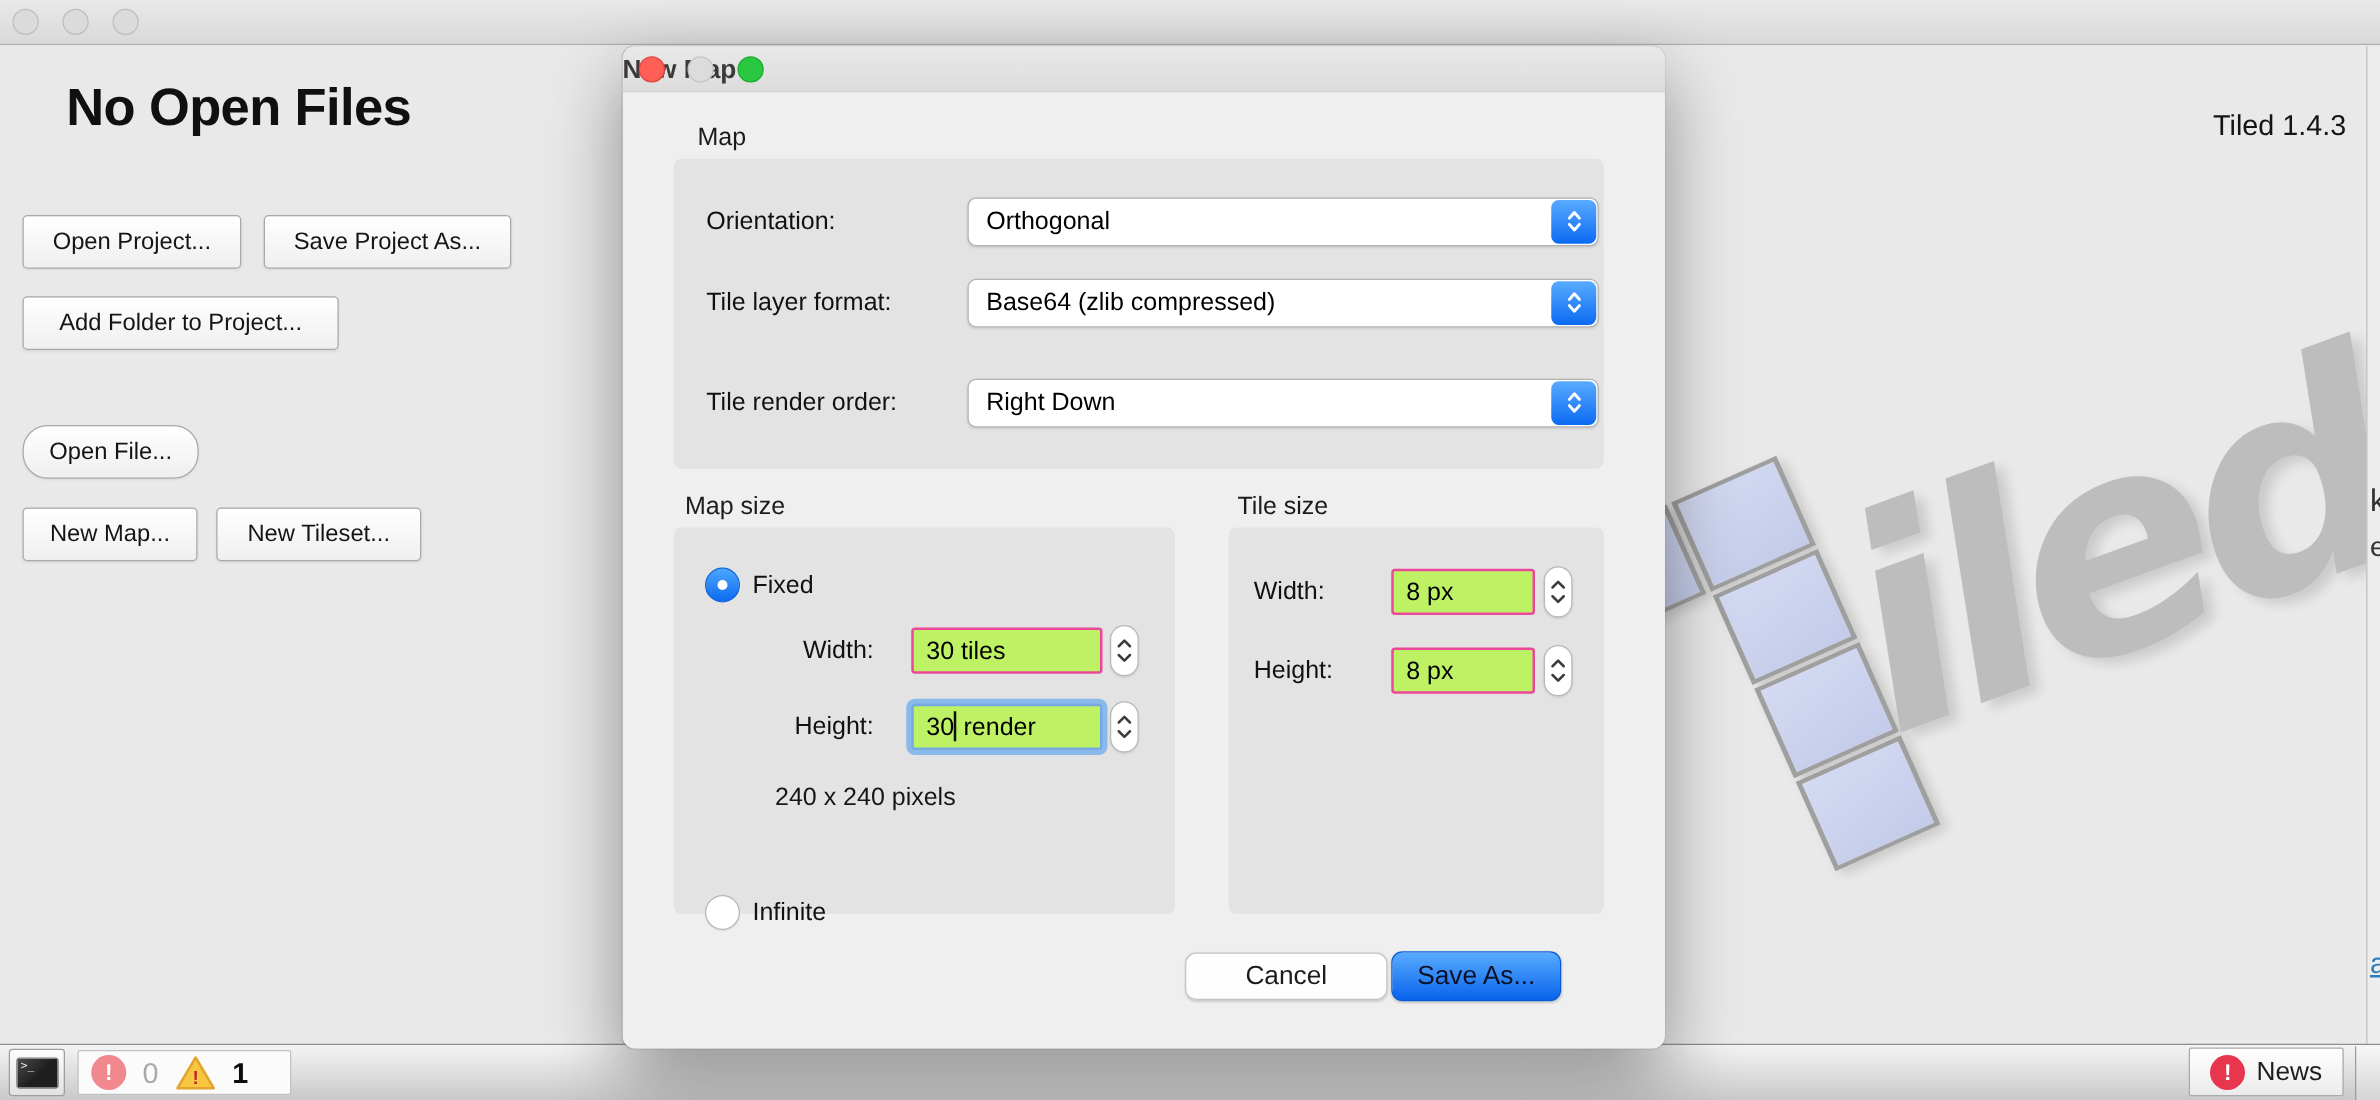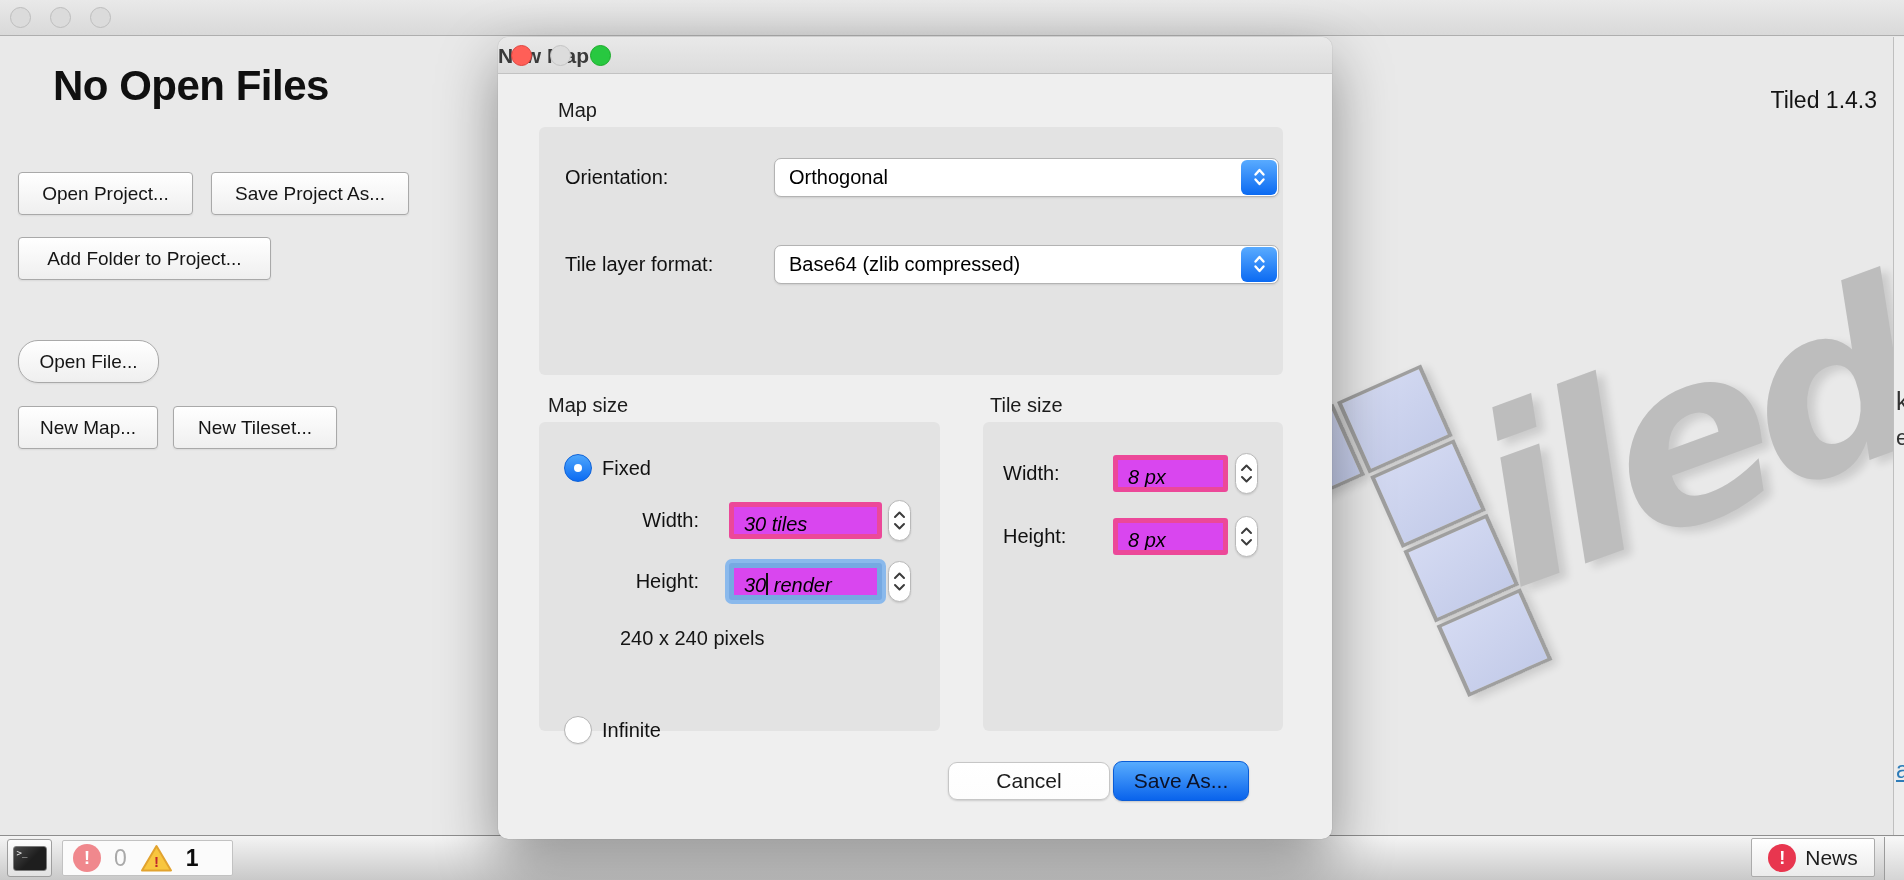--- a/index.html
+++ b/index.html
@@ -101,21 +101,21 @@
   .lab-map       { left:60px;  top:62px; }
   .lab-map-size  { left:50px;  top:357px; }
   .lab-tile-size { left:492px; top:357px;text-align:right; }
 
   .grp-box { position:absolute; background:#e3e3e3; border-radius:6px; }
   .box-map       { left:41px;  top:90px;  width:744px; height:248px; }
   .box-map-size  { left:41px;  top:385px; width:401px; height:309px; }
   .box-tile-size { left:485px; top:385px; width:300px; height:309px; }
 
   .m-row { position:absolute; left:67px; width:690px; height:28px; display:flex; align-items:center;gap:28px; }
-  .m-row.r0 { top:126px; } .m-row.r1 { top:213px; } .m-row.r2 { top:271px; }
+  .m-row.r0 { top:126px; } .m-row.r1 { top:191px; } .m-row.r2 { top:271px; }
   .m-row .rlabel { width:181px; font-size:20px; color:#111; flex:none; }
 
   .combo {
     position:relative; flex:none; width:505px; height:39px;
     background:#fff; border:1px solid #b3b3b3; border-radius:7px;
     box-shadow:0 1px 2px rgba(0,0,0,0.10);
     font-size:20px; color:#000; line-height:37px; padding-left:14px;
     cursor:default;
   }
   .combo-cap {
@@ -140,23 +140,23 @@
   .lab-fixed    { left:104px; top:417px; }
   .lab-infinite { left:104px; top:679px; }
 
   .fld-label { position:absolute; font-size:20px; color:#111; line-height:37px; text-align:right; width:105px; }
   .lab-ms-width  { left:96px; top:465px; }
   .lab-ms-height { left:96px; top:526px; }
   .lab-ts-width  { left:505px; top:418px; width:90px; text-align:left; }
   .lab-ts-height { left:505px; top:481px; width:90px; text-align:left; }
 
   .field {
-    position:absolute; background:#d946ef; border:5px solid #ec4899; border-radius:3px;
+    position:absolute; background:#bef264; border:2px solid #ec4899; border-radius:3px;
     font-size:20px; color:#000; line-height:35px; padding-left:10px;
-    white-space:pre; overflow:hidden;font-style:italic;
+    white-space:pre; overflow:hidden;
   }
   .fld-ms-width  { left:231px; top:465px; width:153px; height:37px; }
   .fld-ms-height {
     left:231px; top:526px; width:153px; height:37px;
     border-color:#76a9e2;
     box-shadow:0 0 0 4px #8ab9ec;
   }
   .fld-ts-width  { left:615px; top:418px; width:115px; height:37px; }
   .fld-ts-height { left:615px; top:481px; width:115px; height:37px; }
   .caret { display:inline-block; width:2px; height:24px; background:#111; vertical-align:-5px; }
@@ -291,20 +291,31 @@
     <div class="rlabel">Tile layer format:</div>
     <div class="combo">
       <span>Base64 (zlib compressed)</span>
       <div class="combo-cap">
         <svg width="15" height="22" viewBox="0 0 15 22">
             <path d="M3.5 8.5 L7.5 4 L11.5 8.5 M3.5 13.5 L7.5 18 L11.5 13.5" fill="none" stroke="#fff" stroke-width="2.4" stroke-linecap="round" stroke-linejoin="round"></path>
           </svg>
       </div>
     </div>
   </div>
+  <div class="m-row r2">
+    <div class="rlabel">Tile render order:</div>
+    <div class="combo">
+      <span>Right Down</span>
+      <div class="combo-cap">
+        <svg width="15" height="22" viewBox="0 0 15 22">
+            <path d="M3.5 8.5 L7.5 4 L11.5 8.5 M3.5 13.5 L7.5 18 L11.5 13.5" fill="none" stroke="#fff" stroke-width="2.4" stroke-linecap="round" stroke-linejoin="round"></path>
+          </svg>
+      </div>
+    </div>
+  </div>
 
   <div class="grp-label lab-map-size">Map size</div>
   <div class="grp-box box-map-size"></div>
 
   <div class="radio on radio-fixed"></div>
   <div class="rad-label lab-fixed">Fixed</div>
 
   <div class="fld-label lab-ms-width">Width:</div>
   <div class="field fld-ms-width"><span>30 tiles</span></div>
   <div class="stepper st-ms-width">

